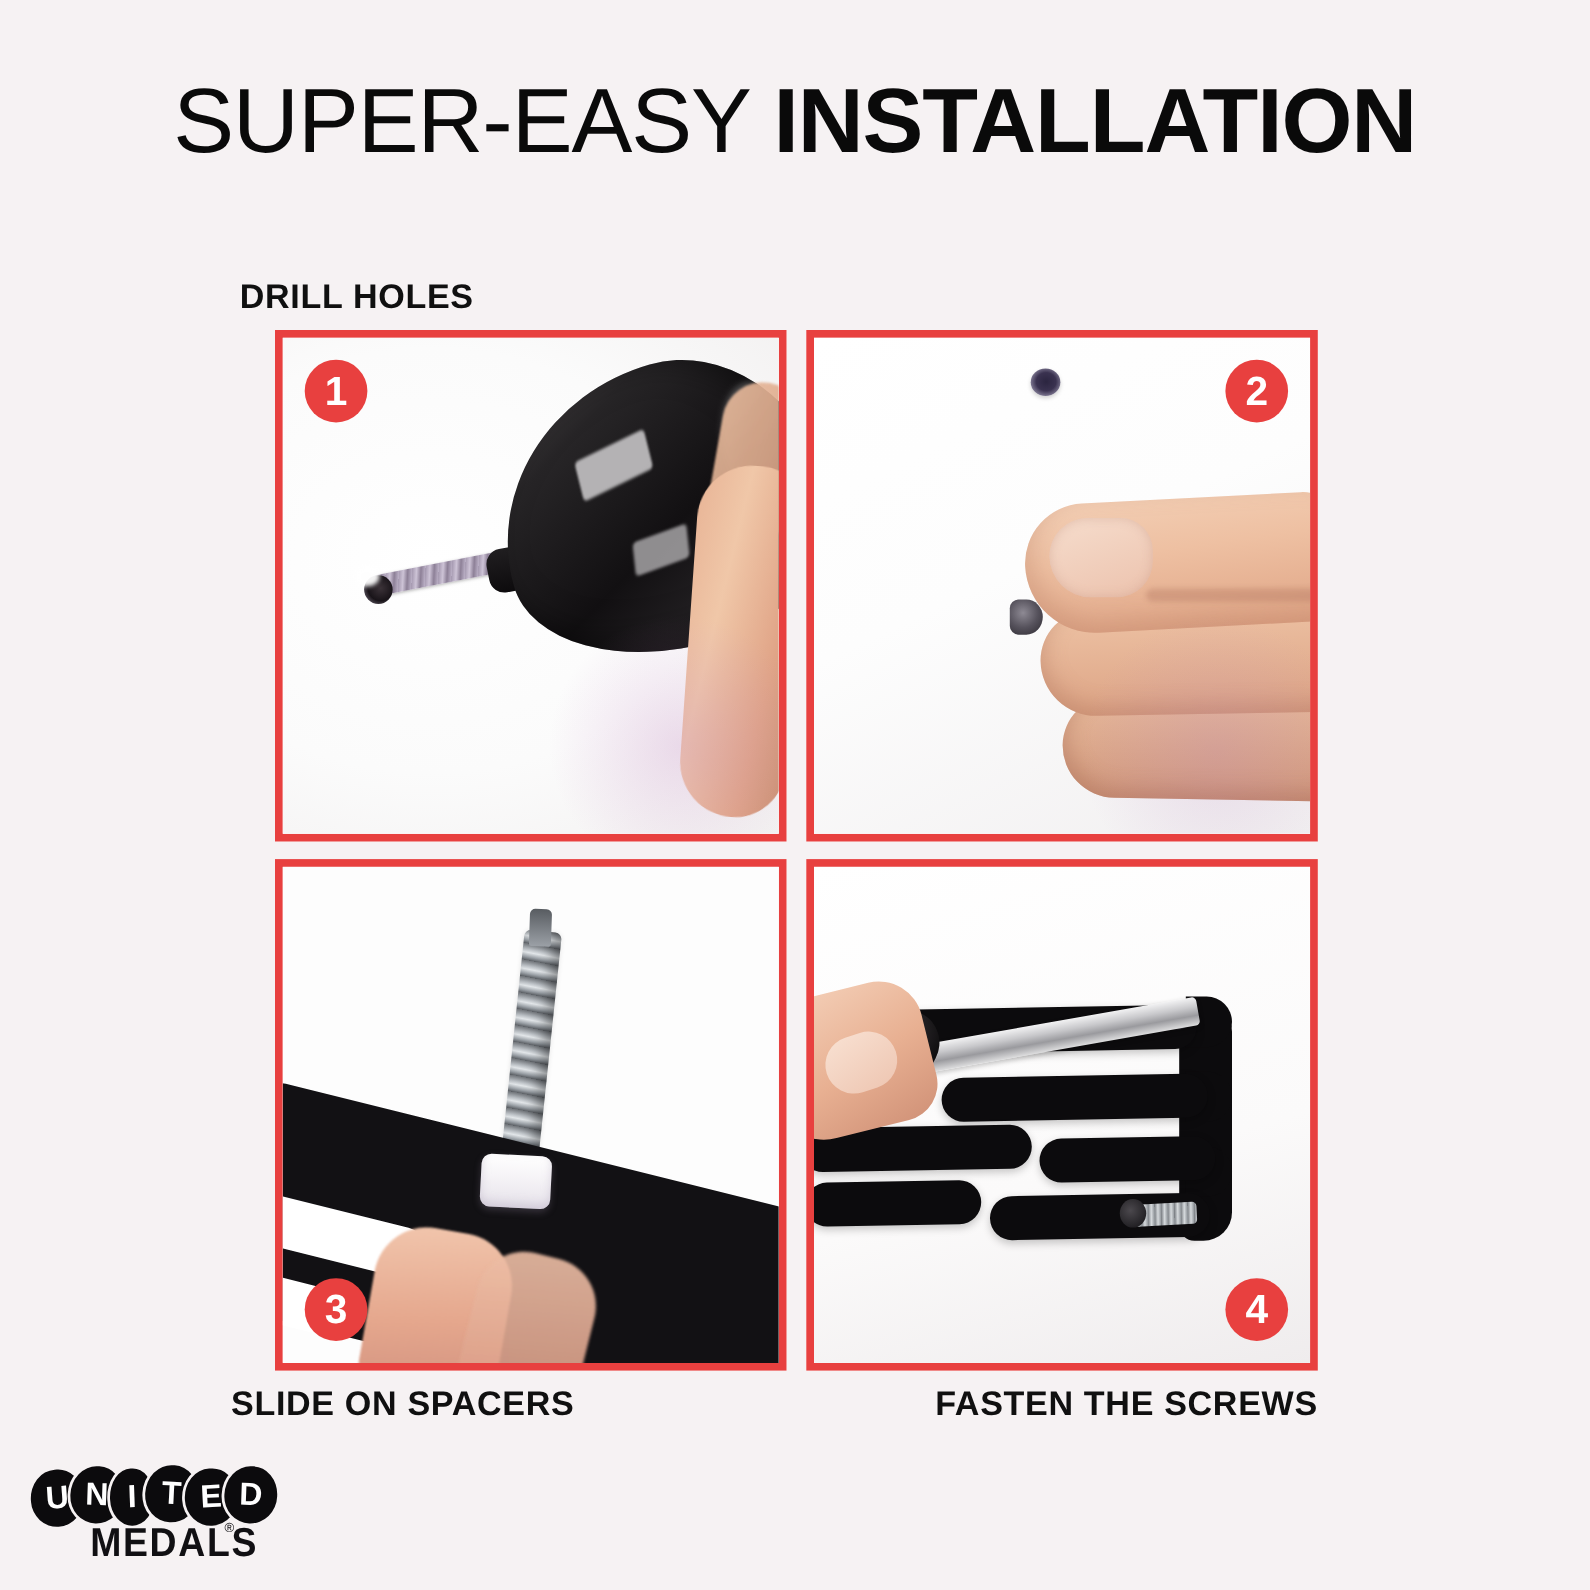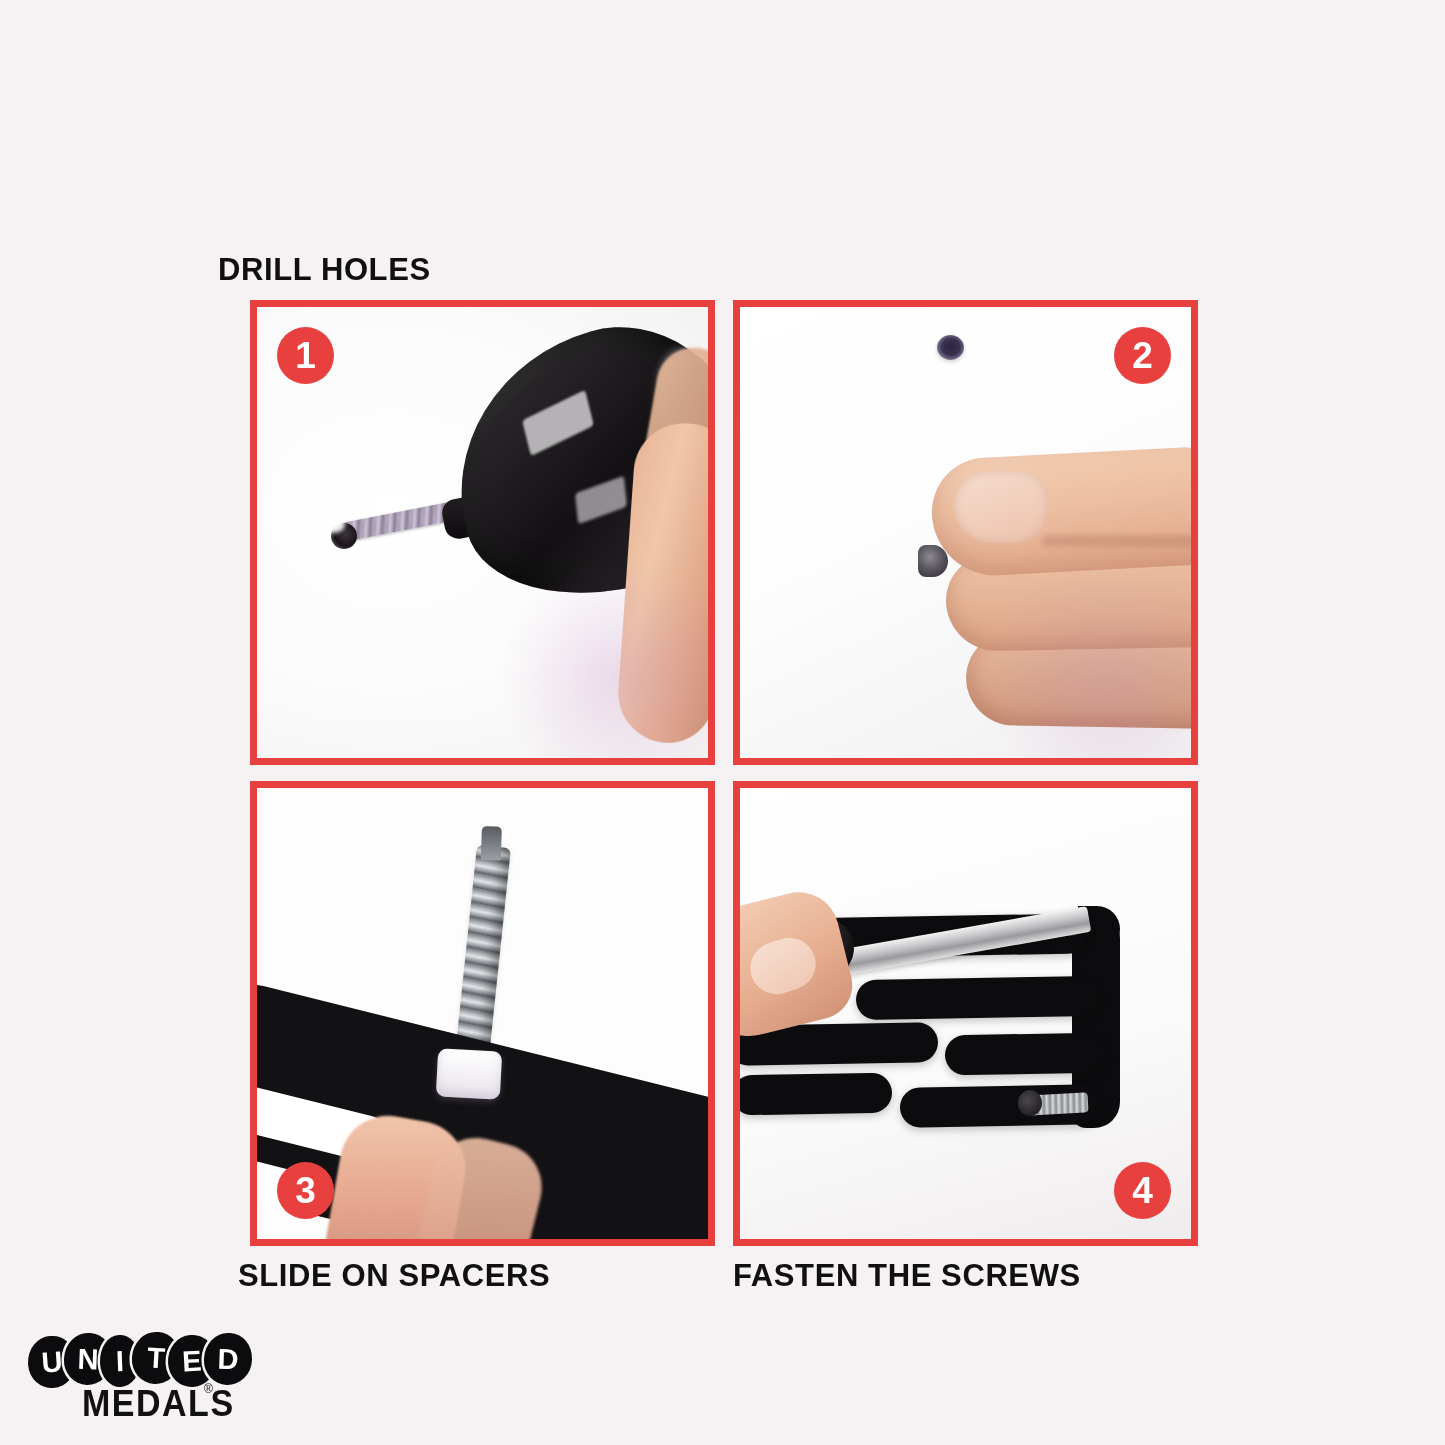--- a/index.html
+++ b/index.html
@@ -28,22 +28,22 @@
   .caption {
     position:absolute;
     font-size:31px;
     font-weight:700;
     letter-spacing:0.6px;
     color:#101010;
     white-space:nowrap;
   }
   #cap-1 { left:218px;  top:252px;  text-align:center;  }
   #cap-2 { left:733px;  top:252px;  width:465px; text-align:right; }
-  #cap-3 { left:210px;  top:1258px; text-align:left;margin-left:28px;  }
-  #cap-4 { left:733px;  top:1258px; width:465px; text-align:left; }
+  #cap-3 { left:210px;  top:1258px; text-align:left;  }
+  #cap-4 { left:733px;  top:1258px; width:465px; text-align:right; }
 
   
   .panel {
     position:absolute;
     width:465px; height:465px;
     border:7px solid #e8403f;
     background:#ffffff;
     overflow:hidden;
   }
   #panel-1 { left:250px; top:300px; }
@@ -321,20 +321,21 @@
   .logo-r {
     position:absolute; left:176px; top:50px;
     font-size:12px; color:#111013;
   }
 </style>
 </head>
 <body>
 
 <div id="root">
 
+  <h1 id="title"><span class="light">SUPER-EASY </span><span class="bold">INSTALLATION</span></h1>
 
   <div class="caption" id="cap-1">DRILL HOLES</div>
   <div class="caption" id="cap-3">SLIDE ON SPACERS</div>
   <div class="caption" id="cap-4">FASTEN THE SCREWS</div>
 
   <div class="panel" id="panel-1">
     <div class="photo">
       <div class="wall1"></div>
       <div class="drill-bit"></div>
       <div class="drill-tip"></div>

